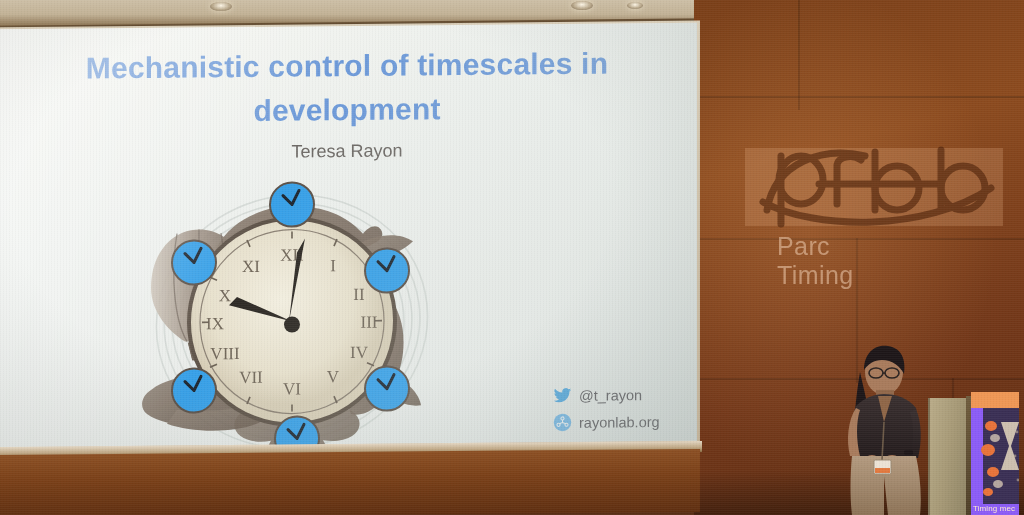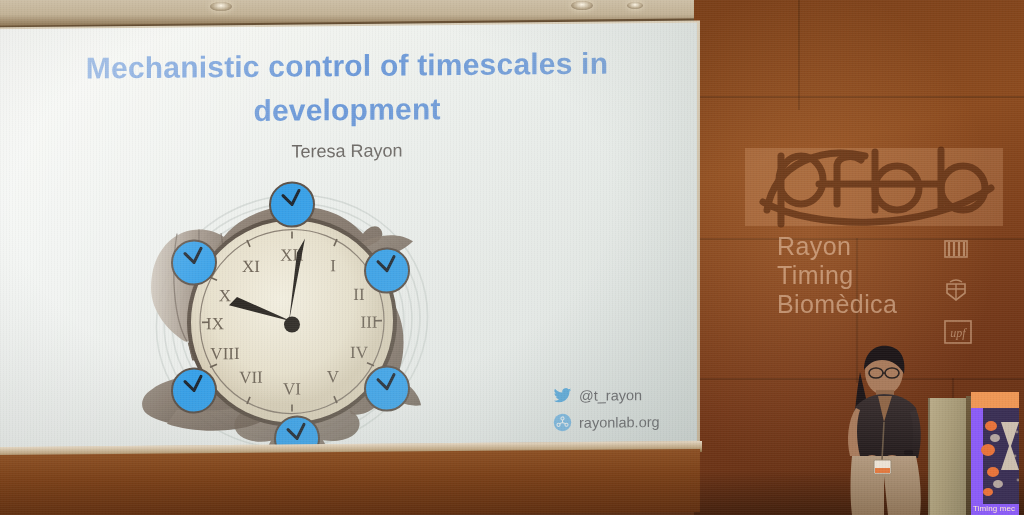--- a/index.html
+++ b/index.html
@@ -121,43 +121,22 @@
         <path d="M92 60 L92 22 C 92 12, 108 10, 116 16"></path>
         <path d="M74 40 L196 40"></path>
         <path d="M130 8 L130 66"></path>
         <ellipse cx="152" cy="44" rx="22" ry="22"></ellipse>
         <path d="M196 6 L196 66"></path>
         <ellipse cx="218" cy="44" rx="22" ry="22"></ellipse>
         <path d="M18 58 C 70 86, 180 88, 246 44"></path>
       </g>
     </svg>
     <div class="sign-text">
-      <div>Rayon</div>
+      <div>Parc</div>
       <div>Timing</div>
-      <div>Biomèdica</div>
-    </div>
-    <div class="emblems">
-      <svg class="emblem" viewBox="0 0 26 26">
-        <rect x="2" y="5" width="22" height="16" fill="none" stroke="#f0cfae" stroke-width="1.6"></rect>
-        <g stroke="#f0cfae" stroke-width="2.2">
-          <line x1="6" y1="6" x2="6" y2="20"></line>
-            <line x1="11" y1="6" x2="11" y2="20"></line>
-          <line x1="16" y1="6" x2="16" y2="20"></line>
-            <line x1="21" y1="6" x2="21" y2="20"></line>
-        </g>
-      </svg>
-      <svg class="emblem" viewBox="0 0 26 26">
-        <path d="M4 7 L22 7 L22 16 L13 23 L4 16 Z" fill="none" stroke="#f0cfae" stroke-width="1.6"></path>
-        <path d="M13 7 L13 23 M4 12 L22 12" stroke="#f0cfae" stroke-width="1.4"></path>
-        <path d="M7 5 Q13 1 19 5" fill="none" stroke="#f0cfae" stroke-width="1.5"></path>
-      </svg>
-      <svg class="emblem upf" viewBox="0 0 30 28">
-        <rect x="2" y="3" width="26" height="22" fill="none" stroke="#f0cfae" stroke-width="1.6"></rect>
-        <text x="15" y="19" font-family="Liberation Serif, serif" font-size="12" font-style="italic" fill="#f0cfae" text-anchor="middle">upf</text>
-      </svg>
     </div>
   </div>
 
   <div class="screen-frame"></div>
   <div class="screen">
 
     <div class="slide-title">
       <div>Mechanistic control of timescales in</div>
       <div>development</div>
     </div>

